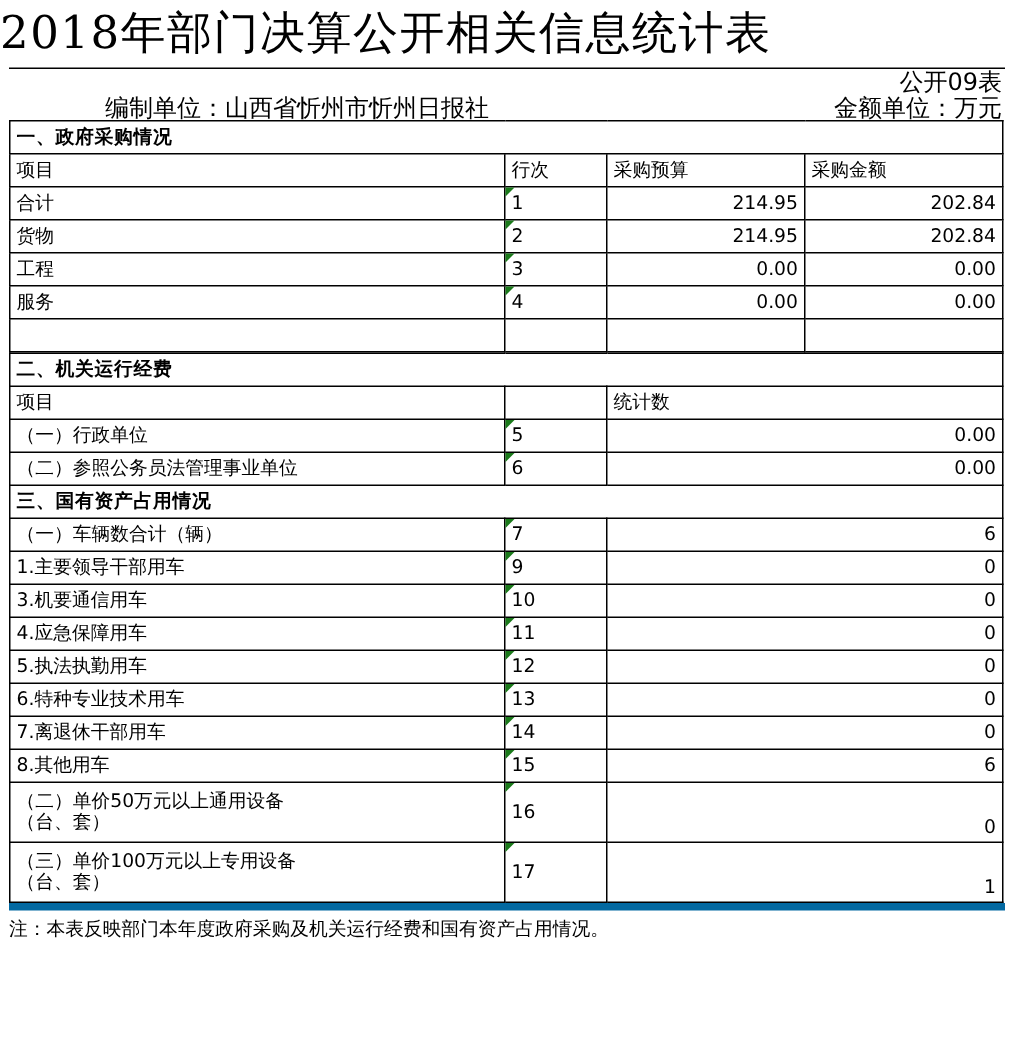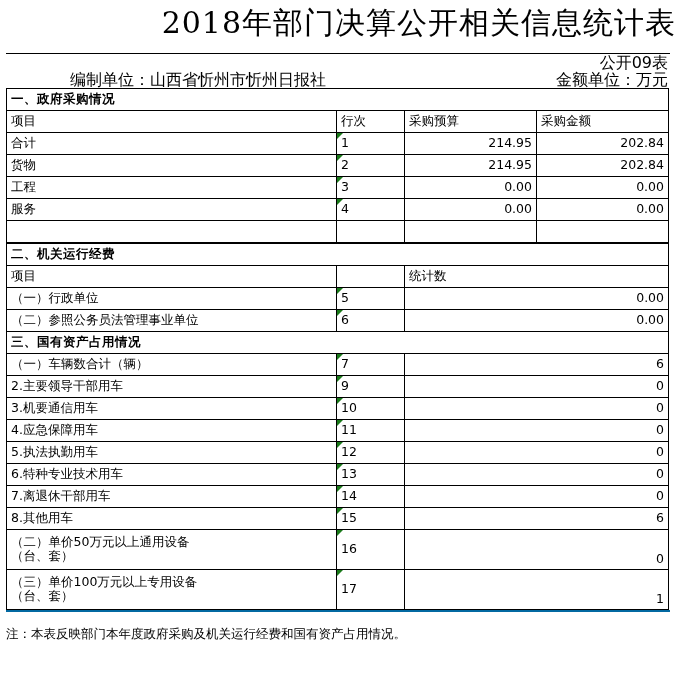--- a/index.html
+++ b/index.html
@@ -15,26 +15,26 @@
     overflow: hidden;
   }
   .sheet {
     width: 676px;
     height: 694px;
     position: relative;
     box-sizing: border-box;
     padding: 0;
   }
   .title {
-    text-align: right;
+    text-align: left;
     font-size: 30px;
     font-family: "DejaVu Serif", "Liberation Serif", serif;
     font-weight: normal;
     letter-spacing: 1px;
-    padding: 6px 0 12px 0;
+    padding: 6px 0 4px 0;
     line-height: 1.15;
   }
   .title-rule {
     border-bottom: 1px solid #000;
     margin: 0 6px 0 6px;
   }
   .meta {
     margin: 0 6px;
     font-size: 16px;
   }
@@ -108,22 +108,22 @@
     margin-top: 9px;
   }
   .spacer td {
     border: none;
     height: 19px;
   }
   .note {
     margin: 0 6px;
     font-size: 12.5px;
     line-height: 19px;
-    border-top: 2px solid #0369a1;
-    padding-top: 12px;
+    border-top: 5px solid #0369a1;
+    padding-top: 2px;
   }
   .nowrap { white-space: nowrap; }
 </style>
 </head>
 <body>
 
 <div class="sheet">
 
   <div class="title">2018年部门决算公开相关信息统计表</div>
   <div class="title-rule"></div>
@@ -220,21 +220,21 @@
       <tr>
         <td class="section" colspan="3">三、国有资产占用情况</td>
       </tr>
 
       <tr>
         <td class="left">（一）车辆数合计（辆）</td>
         <td class="center mark">7</td>
         <td class="num">6</td>
       </tr>
       <tr>
-        <td class="left">2.主要领导干部用车</td>
+        <td class="left">1.主要领导干部用车</td>
         <td class="center mark">9</td>
         <td class="num">0</td>
       </tr>
       <tr>
         <td class="left">3.机要通信用车</td>
         <td class="center mark">10</td>
         <td class="num">0</td>
       </tr>
       <tr>
         <td class="left">4.应急保障用车</td>

